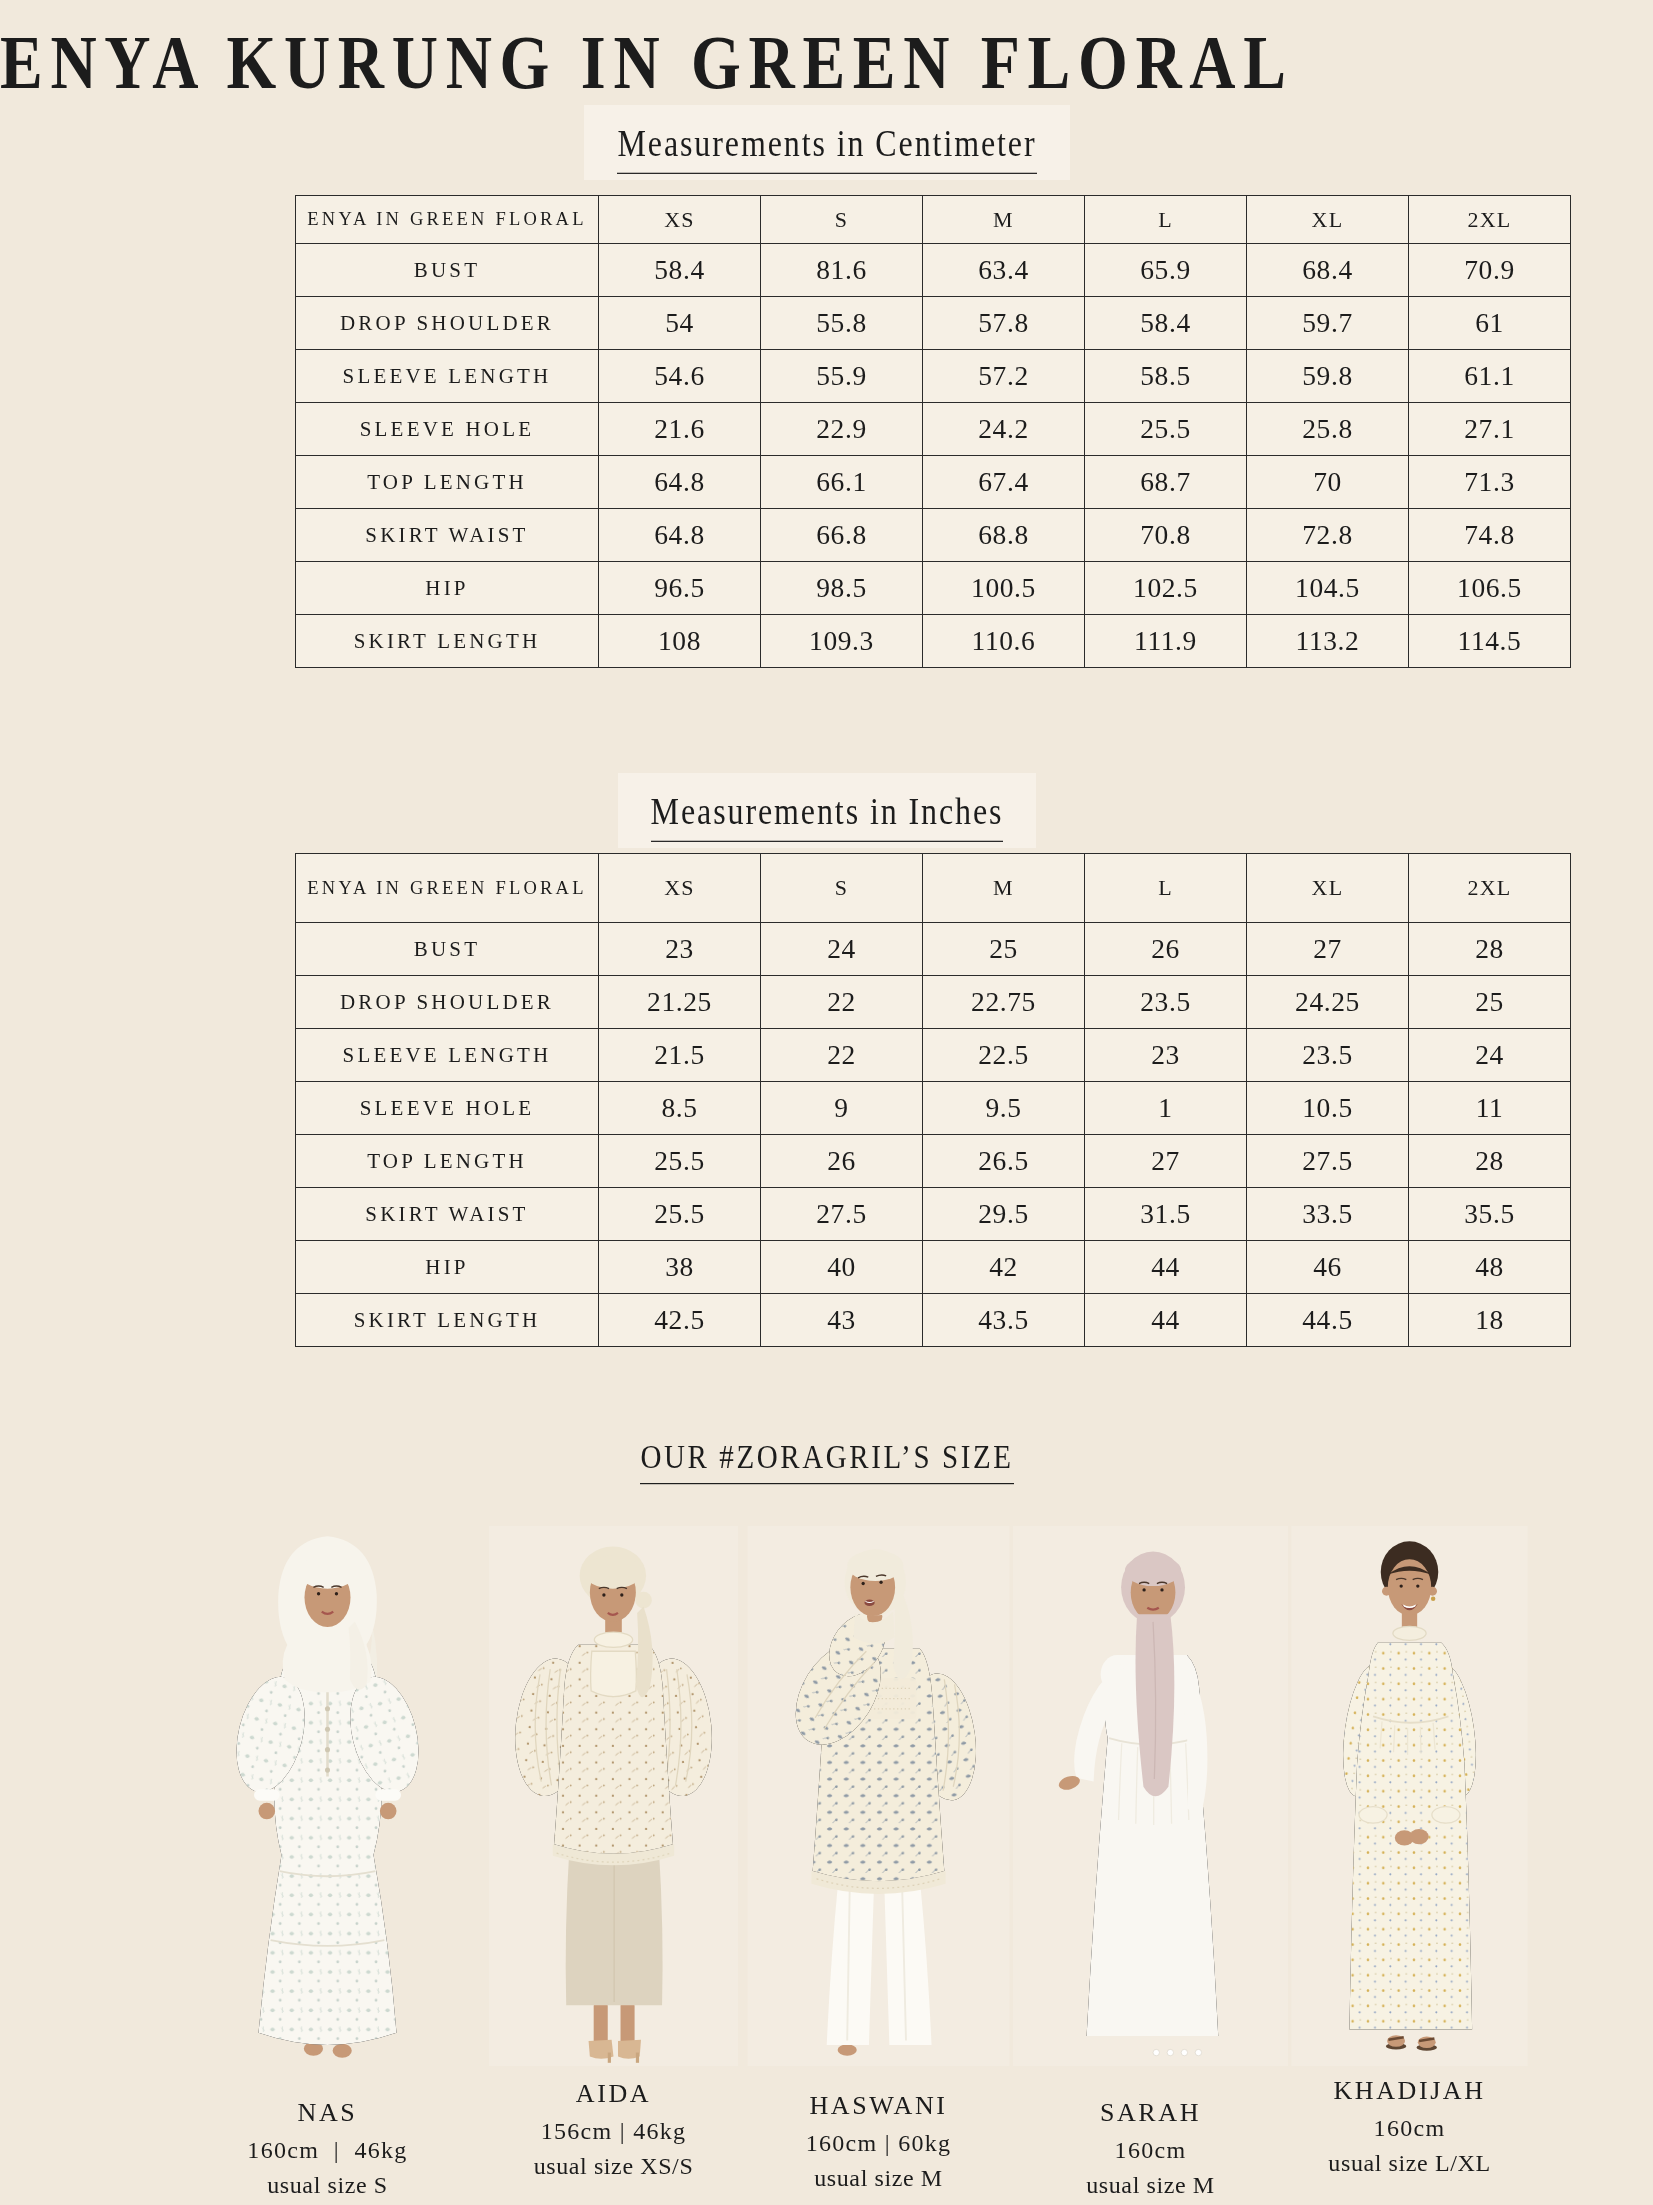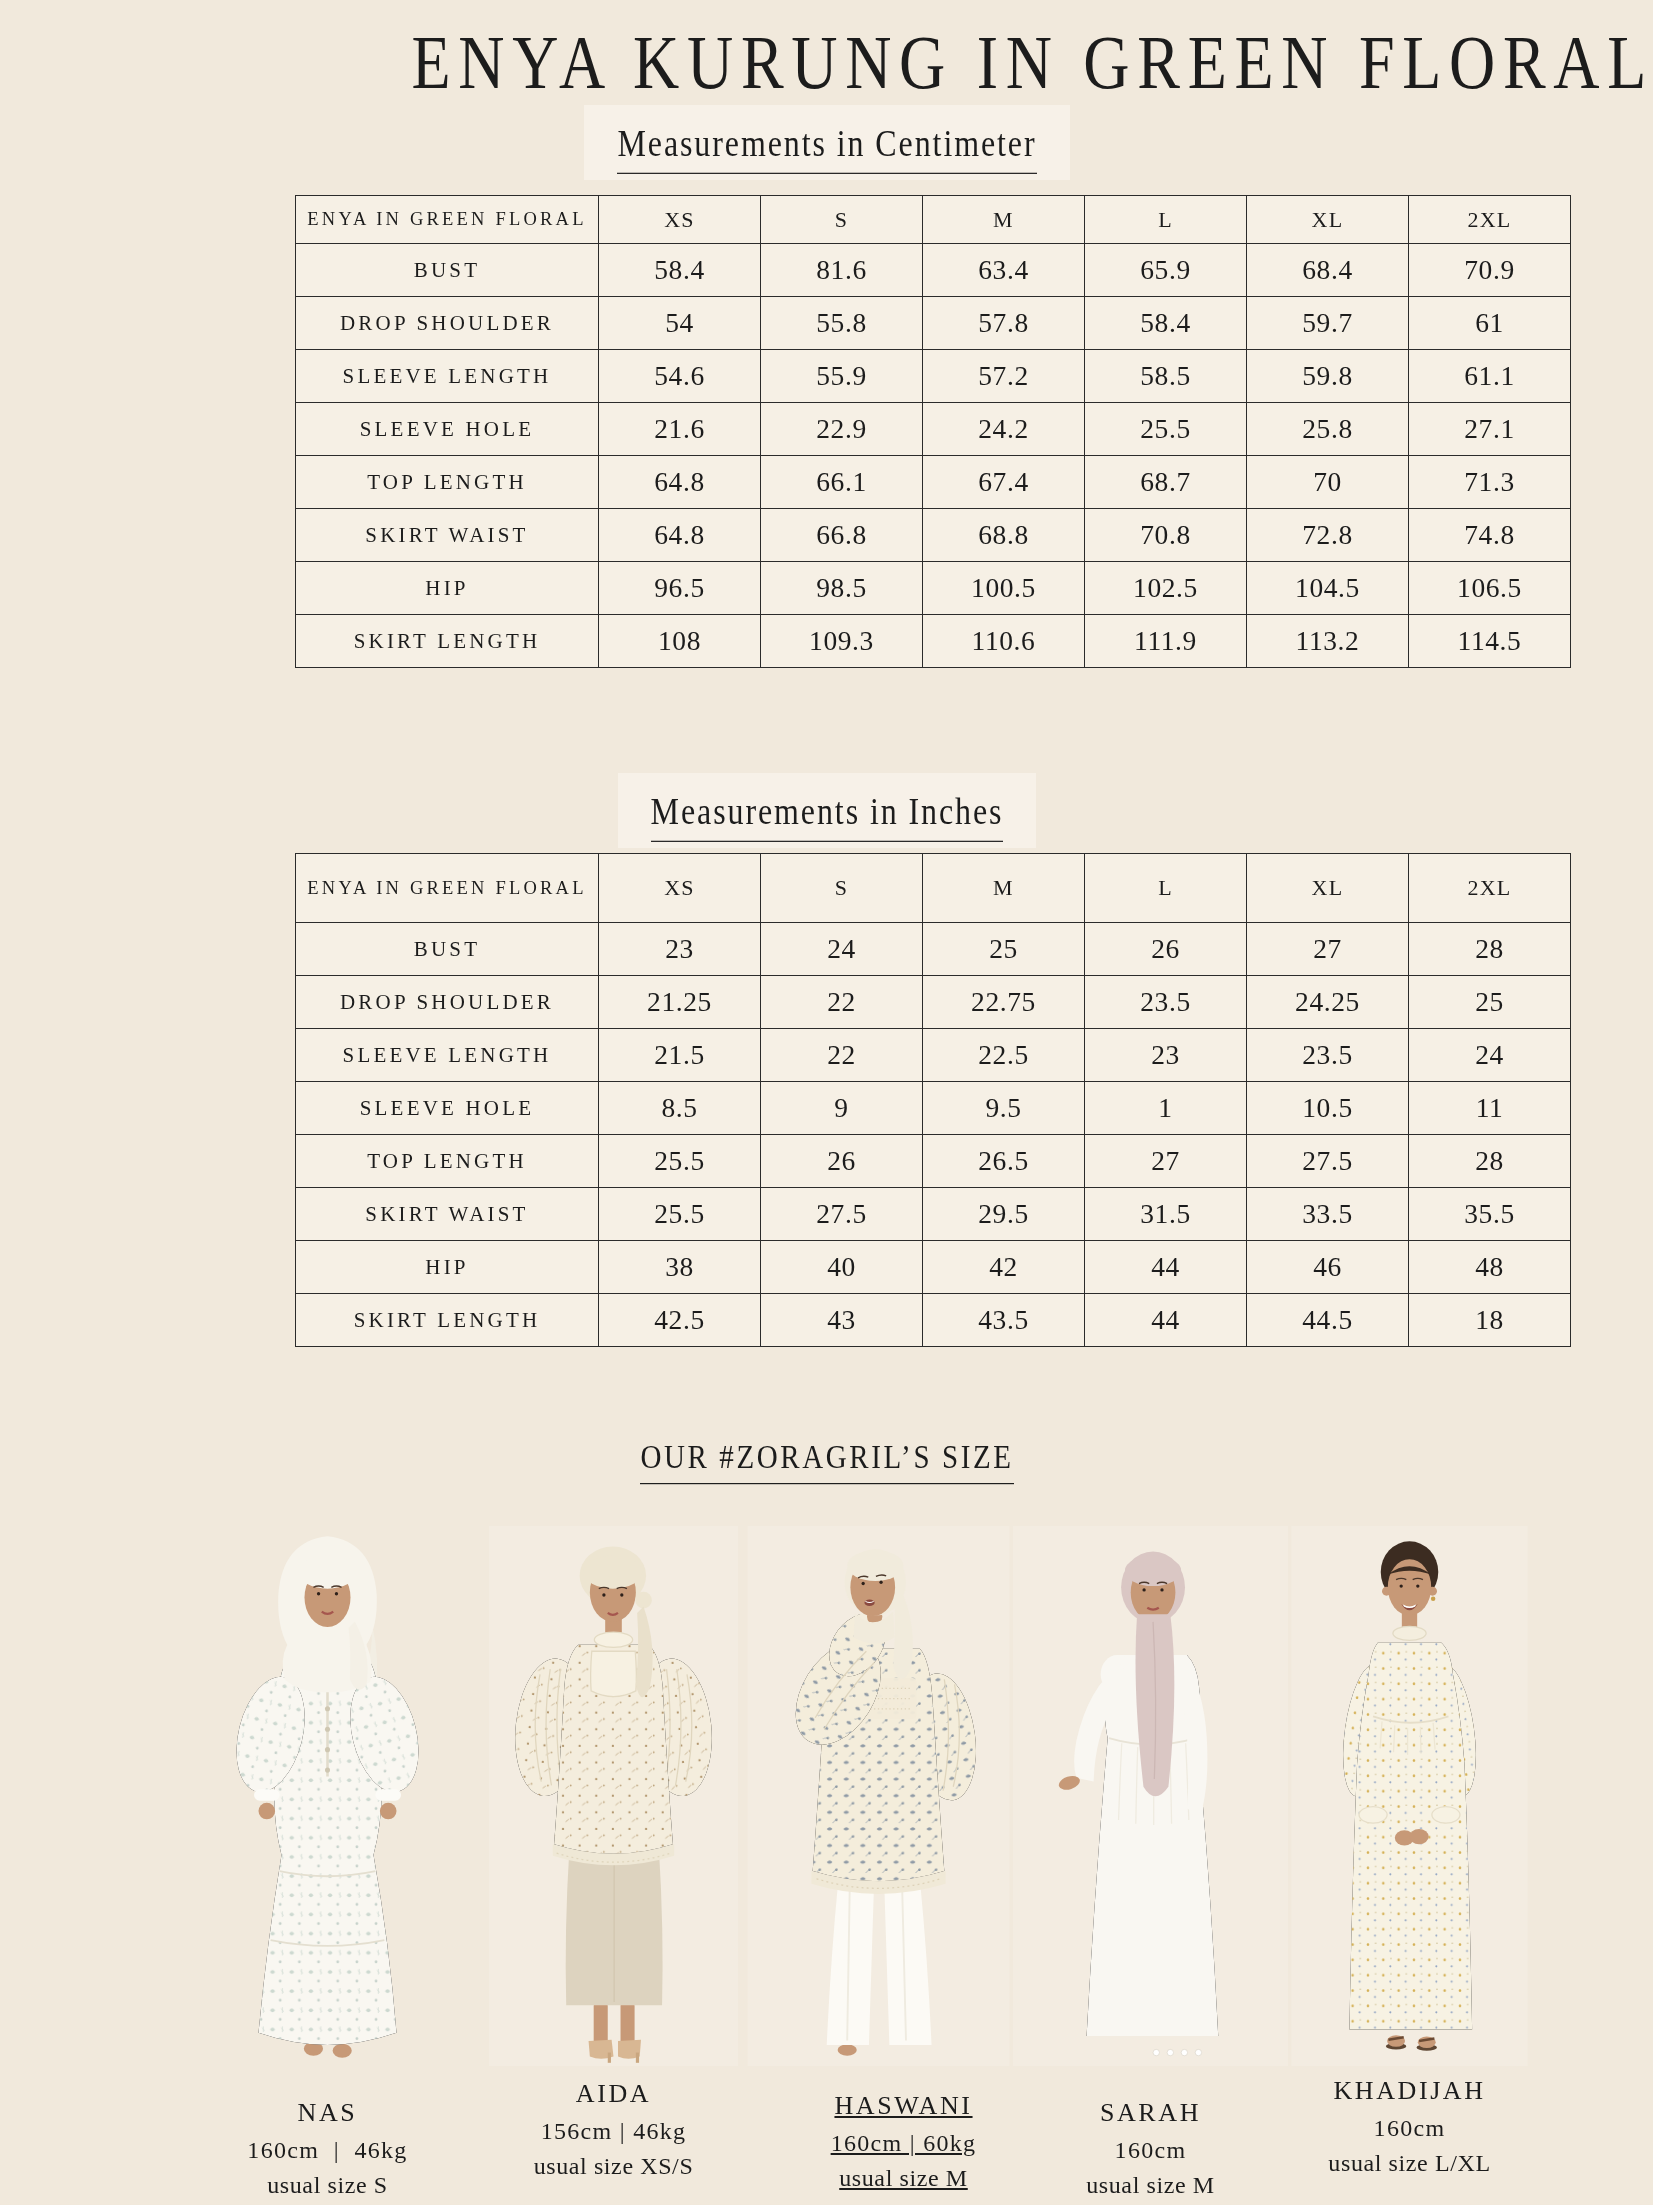--- a/index.html
+++ b/index.html
@@ -2,22 +2,22 @@
 <html style="font-size:10.2px"><head>
 <meta charset="utf-8">
 <style>
   html,body{margin:0;padding:0;}
   body{
     width:1654px;height:2205px;position:relative;overflow:hidden;
     background:#F1E9DC;color:#1C1C1C;
     font-family:"Liberation Serif","DejaVu Serif",serif;
   }
   .stretch{display:inline-block;transform:scaleY(1.18);transform-origin:center top;}
-  #title{position:absolute;top:22px;left:0;width:100%;text-align:right;
-    font-size:64px;letter-spacing:7.7px;line-height:1.1;white-space:nowrap;}
+  #title{position:absolute;top:22px;left:0;width:100%;text-align:left;
+    font-size:64px;letter-spacing:7.7px;line-height:1.1;white-space:nowrap;font-weight:bold;}
   .subwrap{position:absolute;left:0;width:100%;text-align:center;}
   .panel{display:inline-block;background:rgba(253,250,243,.5);padding:16.6px 33px 14px;}
   .underlined{display:inline-block;border-bottom:1.9px solid #1B1B1B;padding-bottom:6.4px;}
   .subheading{font-size:32px;letter-spacing:1.9px;}
   #sub-cm{top:105px;}
   #sub-in{top:773px;}
   #sub-models{top:1437px;}
   #sub-models .subheading{font-size:29px;letter-spacing:2.6px;}
 
   table.size-table{position:absolute;left:295px;width:1276px;border-collapse:collapse;
@@ -37,21 +37,21 @@
   .figure{position:absolute;top:1526px;width:275px;height:540px;}
   #fig-nas{left:190px;}
   #fig-aida{left:476px;}
   #fig-haswani{left:741px;}
   #fig-sarah{left:1013px;}
   #fig-khadijah{left:1272px;}
 
   .caption{position:absolute;width:275px;text-align:center;}
   #cap-nas{left:190px;top:2098px;}
   #cap-aida{left:476px;top:2079px;}
-  #cap-haswani{left:766px;top:2091px;text-decoration:underline;}
+  #cap-haswani{left:741px;top:2091px;}
   #cap-sarah{left:1013px;top:2098px;}
   #cap-khadijah{left:1272px;top:2076px;}
   .caption .name{display:block;font-size:26px;letter-spacing:2.6px;}
   .caption .stats{display:block;font-size:24px;letter-spacing:1.3px;margin-top:9px;white-space:pre;}
   .caption .size-note{display:block;font-size:24px;letter-spacing:0.6px;margin-top:7.7px;}
   .hiddefs{position:absolute;width:0;height:0;}
 </style>
 </head>
 <body>
 

